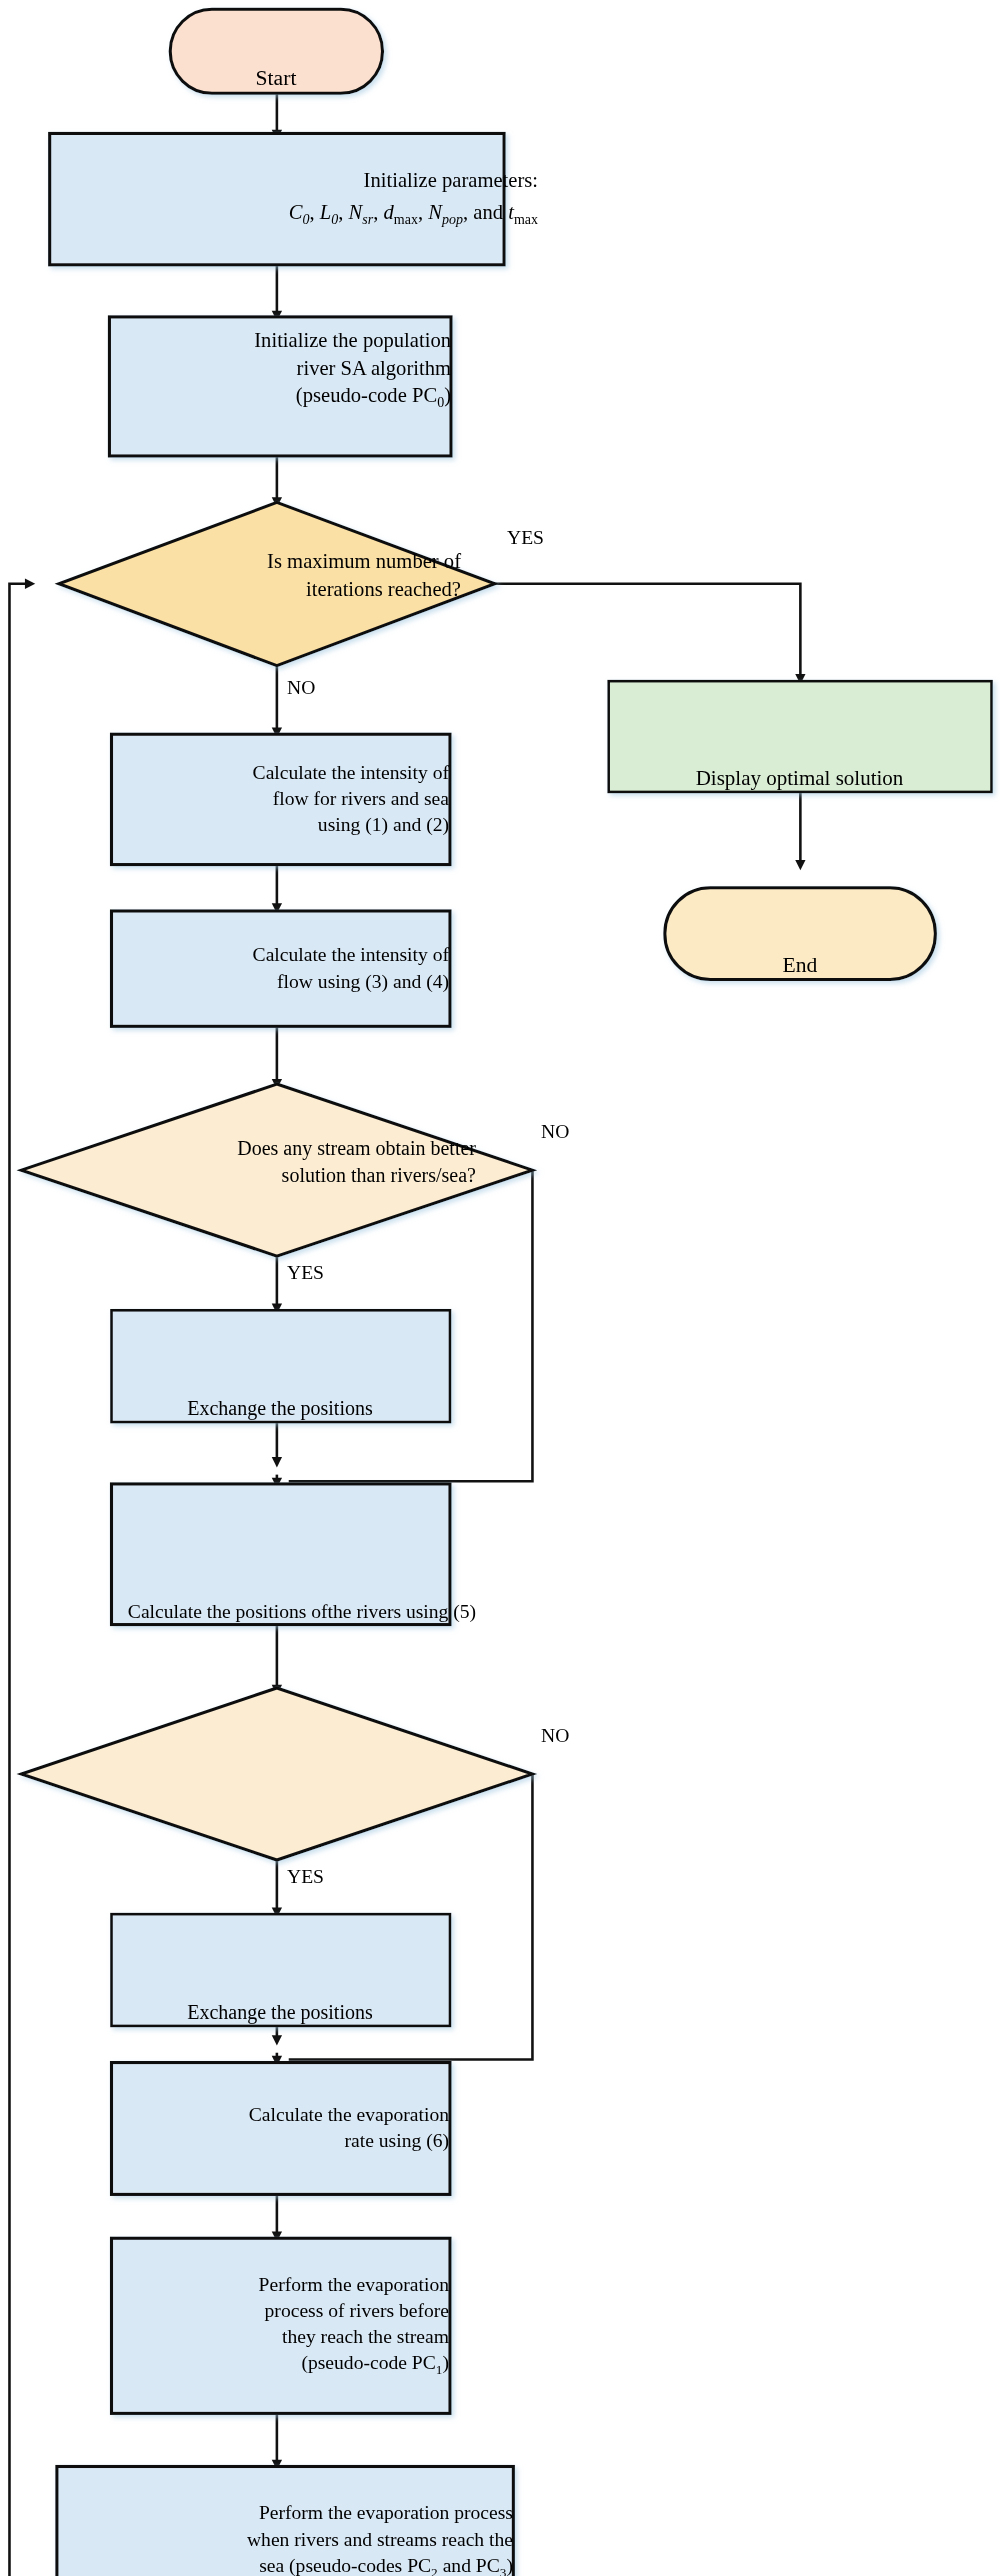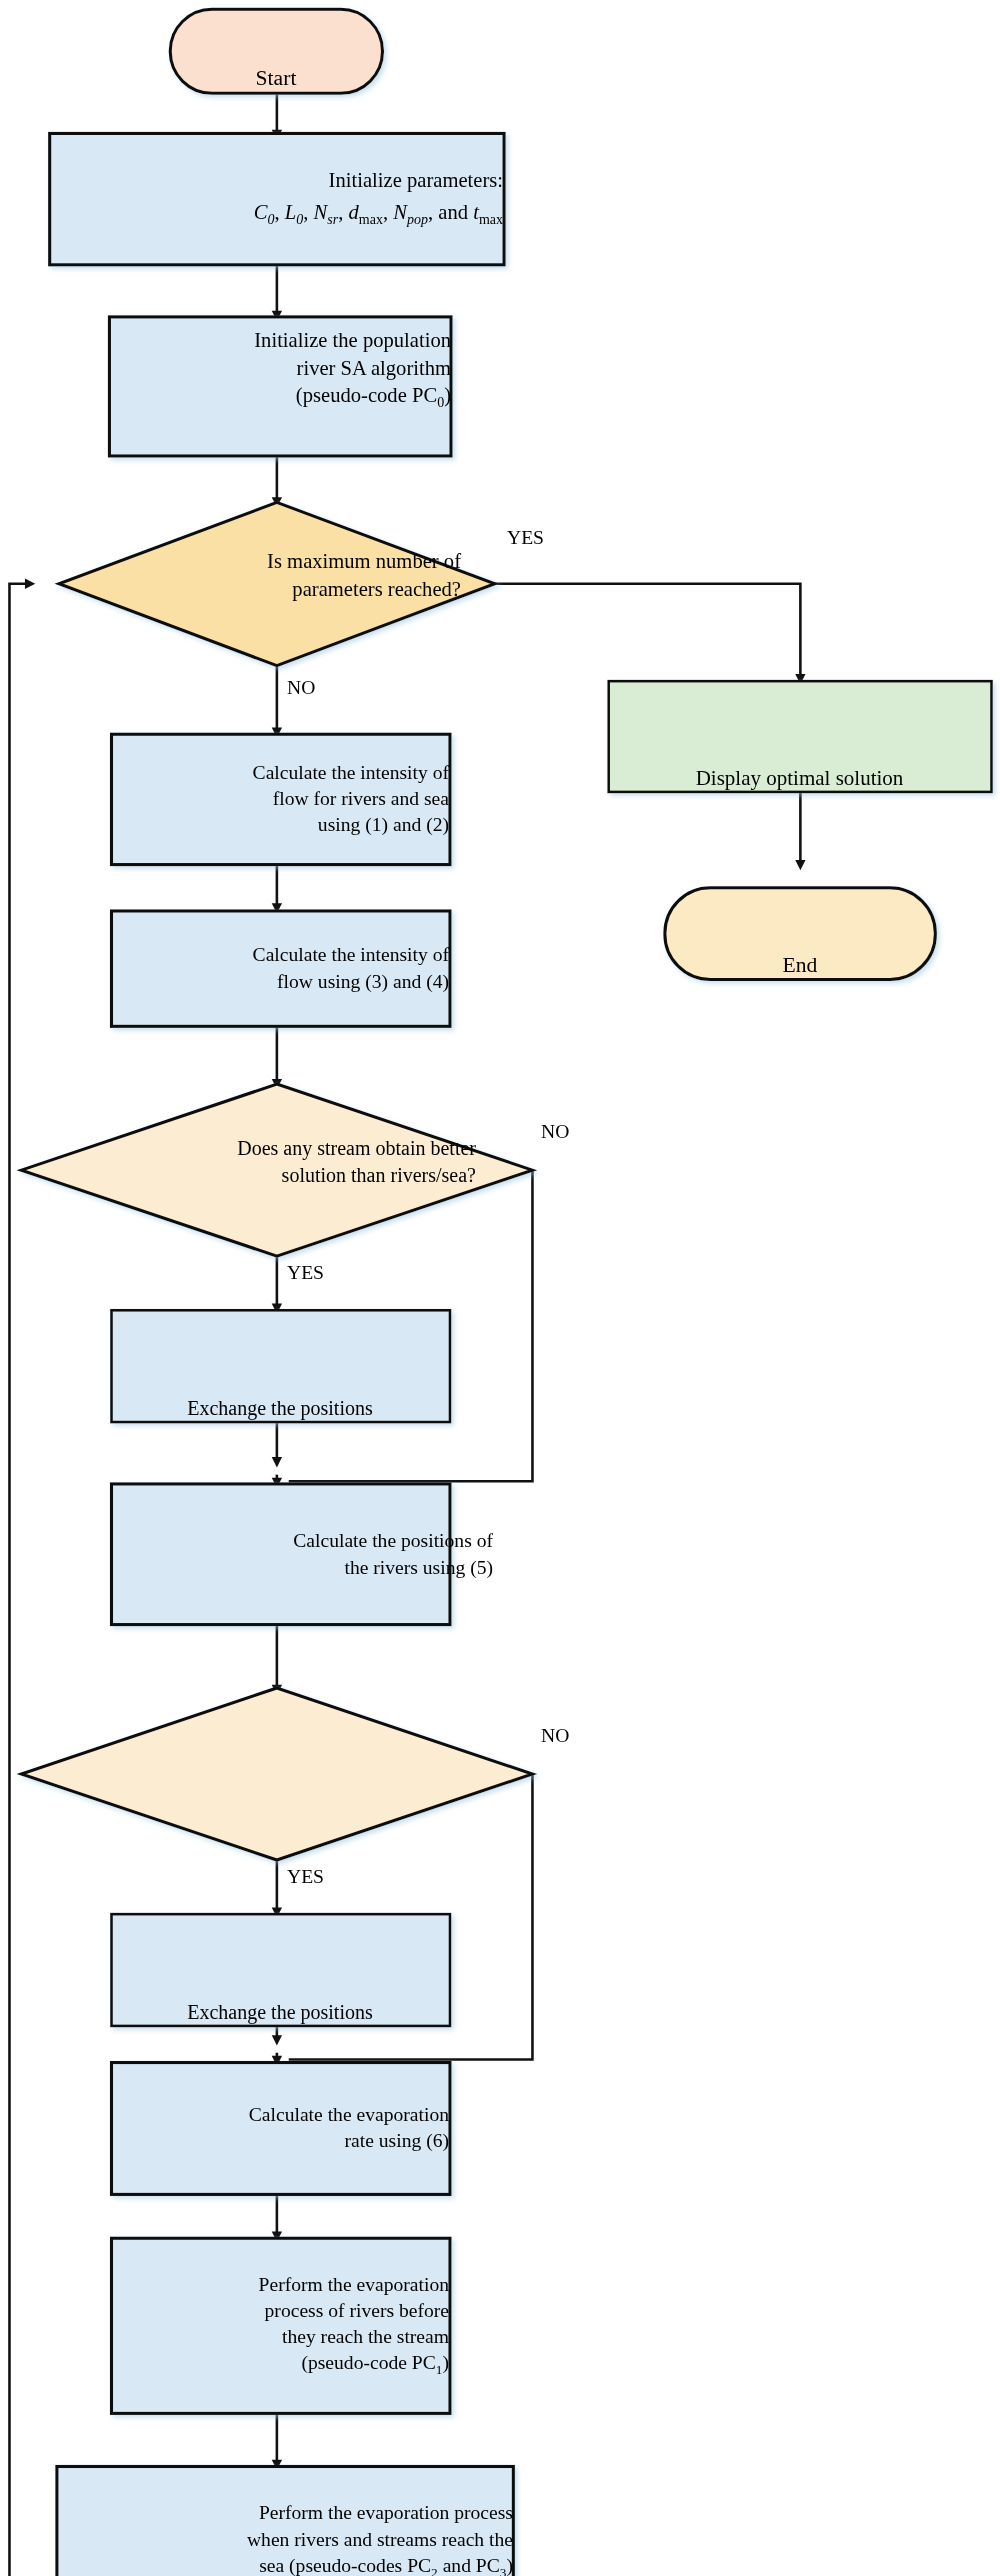--- a/index.html
+++ b/index.html
@@ -143,34 +143,34 @@
 
     <rect x="216" y="5181" width="657" height="206" fill="#d9e8f5" stroke="#111111" stroke-width="6" filter="url(#softshadow)"></rect>
 
     <rect x="145" y="5486" width="795" height="140" fill="#d9e8f5" stroke="#111111" stroke-width="6" filter="url(#softshadow)"></rect>
   </svg>
 
   <div class="node-label" style="left:170px; top:9.3px; width:212px; height:84px; font-size:21.6px;">
     <span>Start</span>
   </div>
 
-  <div class="node-label" style="left:49px; top:133px; width:454px; height:131px; font-size:20.6px; flex-direction:column;">
+  <div class="node-label" style="left:49px; top:133px; width:454px; height:131px; font-size:20.6px; flex-direction:column;padding-left:35px;">
     <span>Initialize parameters:</span>
     <span style="margin-top:5.2px;"><i>C</i><span class="sub"><i>0</i></span>, <i>L</i><span class="sub"><i>0</i></span>, <i>N</i><span class="sub"><i>sr</i></span>, <i>d</i><span class="sub">max</span>, <i>N</i><span class="sub"><i>pop</i></span>, and <i>t</i><span class="sub">max</span></span>
   </div>
 
   <div class="node-label" style="left:109px; top:317px; width:342px; height:106px; font-size:20.6px; flex-direction:column;">
     <span>Initialize the population</span>
     <span>river SA algorithm</span>
     <span>(pseudo-code PC<span class="sub">0</span>)</span>
   </div>
 
   <div class="node-label" style="left:93px; top:535px; width:368px; height:82px; font-size:20.6px; flex-direction:column;">
     <span>Is maximum number of</span>
-    <span>parameters reached?</span>
+    <span>iterations reached?</span>
   </div>
 
   <div class="node-label" style="left:665px; top:888px; width:270px; height:92px; font-size:21.6px;">
     <span>End</span>
   </div>
 
   <div class="node-label" style="left:608px; top:681px; width:383px; height:111px; font-size:21px;">
     <span>Display optimal solution</span>
   </div>
 
@@ -187,21 +187,21 @@
 
   <div class="node-label" style="left:72px; top:1121px; width:404px; height:82px; font-size:20px; flex-direction:column;">
     <span>Does any stream obtain better</span>
     <span>solution than rivers/sea?</span>
   </div>
 
   <div class="node-label" style="left:111px; top:1310px; width:338px; height:112px; font-size:20px;">
     <span>Exchange the positions</span>
   </div>
 
-  <div class="node-label" style="left:111px; top:1484px; width:382px; height:141px; font-size:19.6px; flex-direction:column;">
+  <div class="node-label" style="left:111px; top:1484px; width:382px; height:141px; font-size:19.6px; flex-direction:row;">
     <span>Calculate the positions of</span>
     <span>the rivers using (5)</span>
   </div>
 
 
   <div class="node-label" style="left:111px; top:1914px; width:338px; height:112px; font-size:20px;">
     <span>Exchange the positions</span>
   </div>
 
   <div class="node-label" style="left:111px; top:2062px; width:338px; height:132px; font-size:19.6px; flex-direction:column;">

